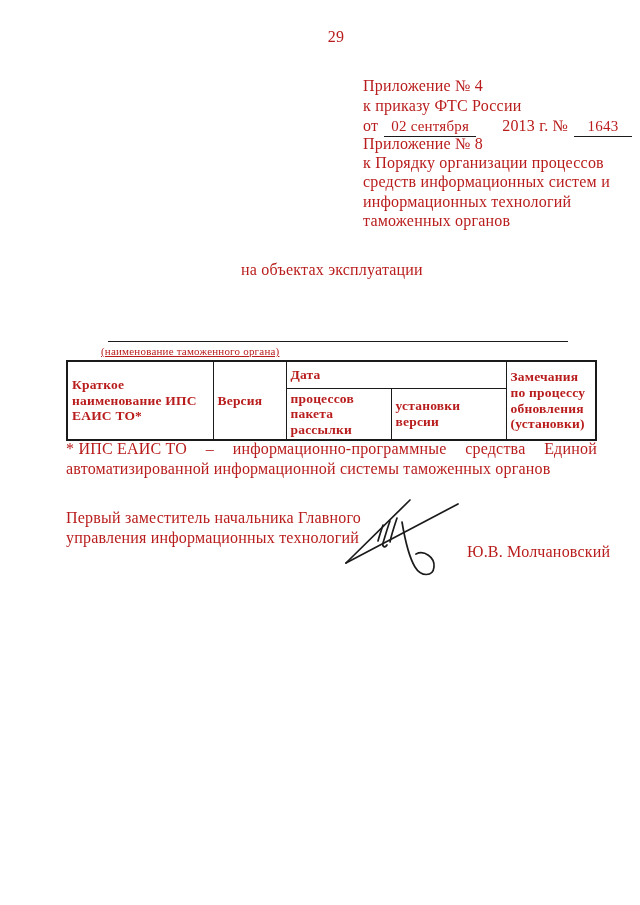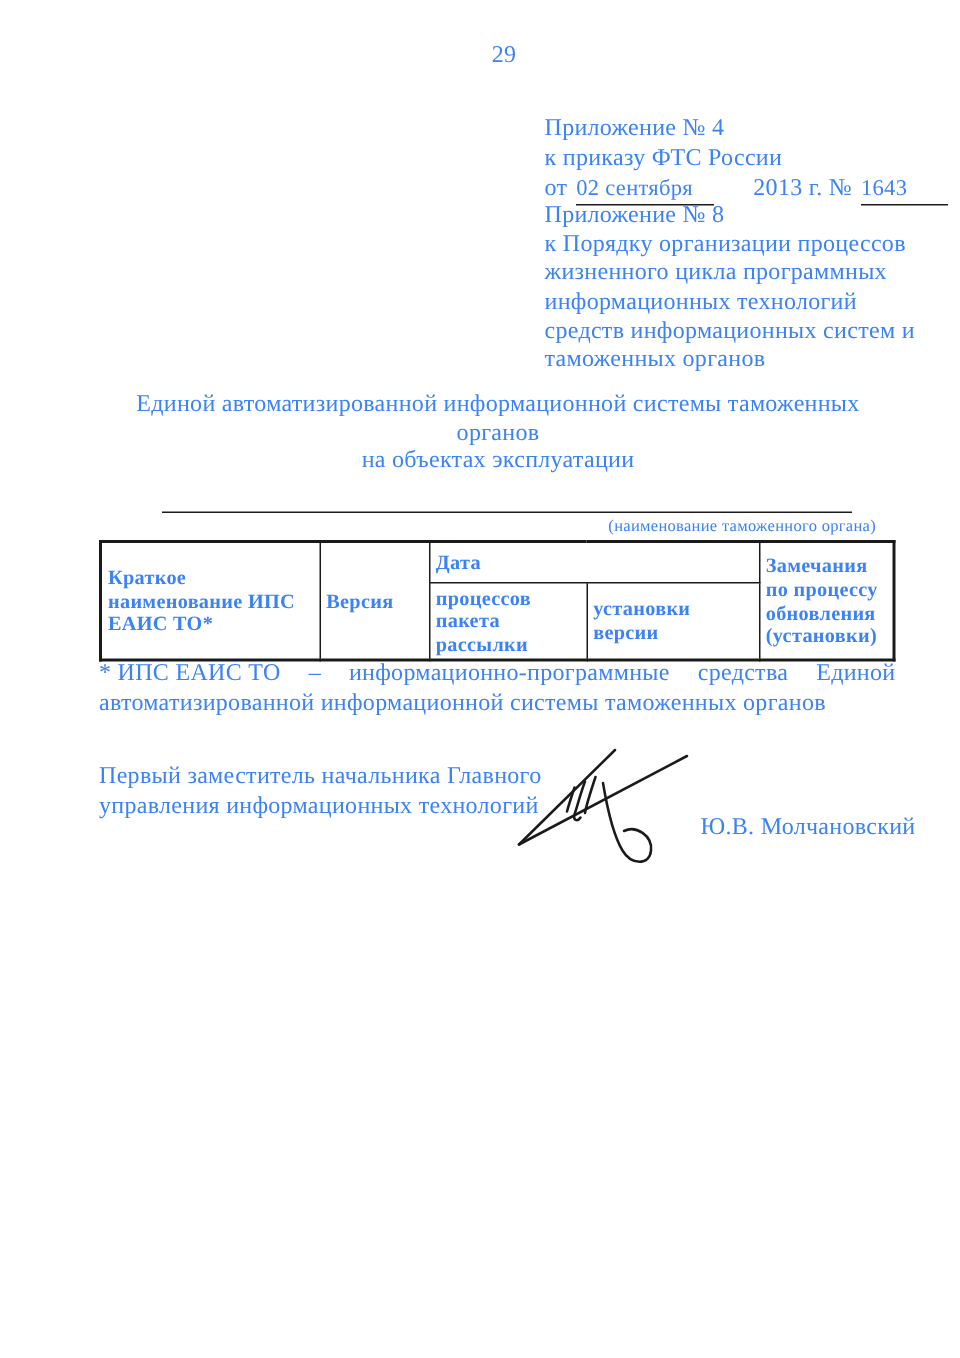--- a/index.html
+++ b/index.html
@@ -1,33 +1,33 @@
 <!DOCTYPE html>
 <html lang="ru"><head>
 <meta charset="utf-8">
 <style>
   html,body{margin:0;padding:0;background:#fff;}
   .page{
     position:relative;width:640px;height:905px;background:#ffffff;
-    font-family:"Liberation Serif", serif;color:#3b82f6;overflow:hidden;
+    font-family:"Liberation Serif", serif;color:#b91c1c;overflow:hidden;
     letter-spacing:0.2px;
   }
   .abs{position:absolute;}
   .page-number{top:28px;left:316px;width:40px;text-align:center;font-size:16px;}
   .appendix-1{left:363px;top:76px;font-size:16px;line-height:20px;white-space:nowrap;}
   .date-line{display:flex;align-items:baseline;}
-  .blank{display:inline-block;border-bottom:1.6px solid #1b1b1b;text-align:left;font-size:15px;}
+  .blank{display:inline-block;border-bottom:1.6px solid #1b1b1b;text-align:center;font-size:15px;}
   .blank-date{width:92px;margin-left:6px;}
   .blank-num{width:58px;margin-left:6px;}
   .date-mid{margin-left:26px;}
   .appendix-2{left:363px;top:134px;font-size:16px;line-height:19.2px;white-space:nowrap;}
   .title-block{left:66px;top:261px;width:532px;text-align:center;font-size:16px;line-height:18.6px;}
   .title-block .t1{font-weight:bold;}
   .org-line{left:108px;top:341px;width:460px;border-top:1.8px solid #1b1b1b;height:0;}
-  .org-caption{left:124px;top:345px;width:460px;text-align:right;font-size:11px;}
+  .org-caption{left:101px;top:345px;width:460px;text-align:left;font-size:11px;text-decoration:underline;}
   table.doc-table{
     position:absolute;left:66px;top:360px;width:529px;
     border-collapse:collapse;table-layout:fixed;
     font-size:13.5px;line-height:1.15;
   }
   table.doc-table,
   table.doc-table th{border:1.6px solid #1a1a1a;}
   table.doc-table{border-width:2px;}
   table.doc-table th{
     font-weight:700;text-align:left;vertical-align:middle;padding:2px 4px;
@@ -54,28 +54,26 @@
       <span>от</span>
       <span class="blank blank-date">02 сентября</span>
       <span class="date-mid">2013 г. №</span>
       <span class="blank blank-num">1643</span>
     </div>
   </div>
 
   <div class="abs appendix-2">
     <div>Приложение № 8</div>
     <div>к Порядку организации процессов</div>
-    <div>жизненного цикла программных</div>
+    <div>средств информационных систем и</div>
     <div>информационных технологий</div>
-    <div>средств информационных систем и</div>
     <div>таможенных органов</div>
   </div>
 
   <div class="abs title-block">
-    <div>Единой автоматизированной информационной системы таможенных органов</div>
     <div>на объектах эксплуатации</div>
   </div>
 
   <div class="abs org-line"></div>
   <div class="abs org-caption">(наименование таможенного органа)</div>
 
   <table class="doc-table">
     <colgroup>
       <col style="width:146px">
         <col style="width:73px">

